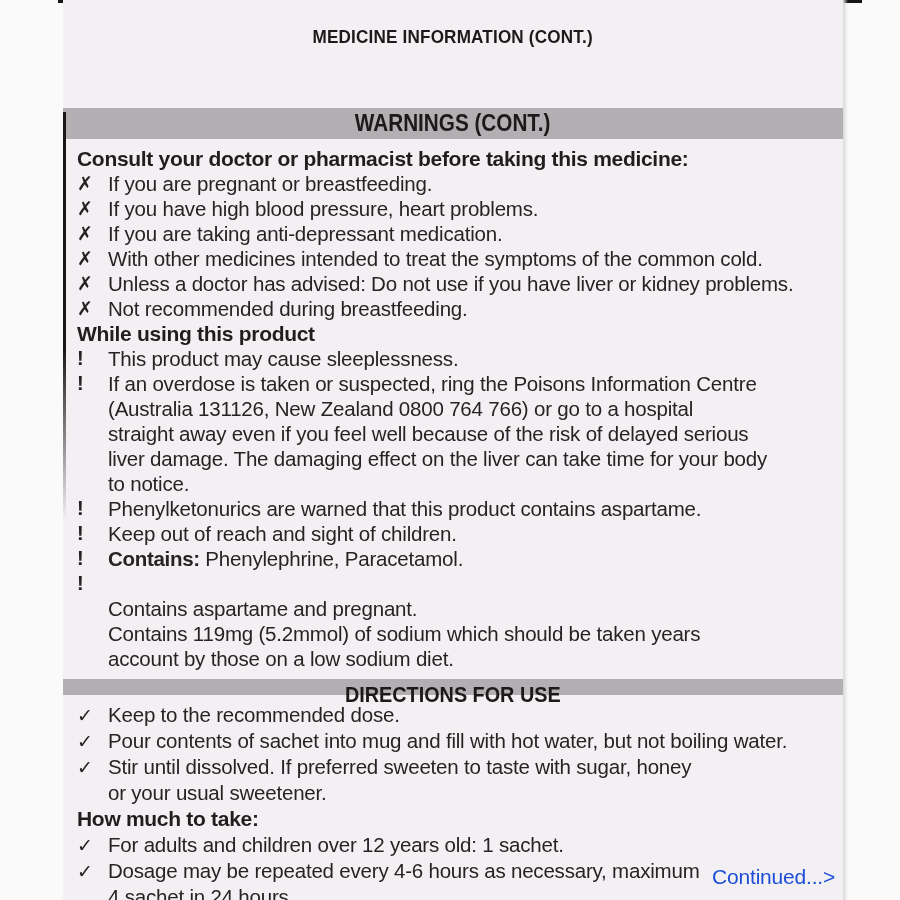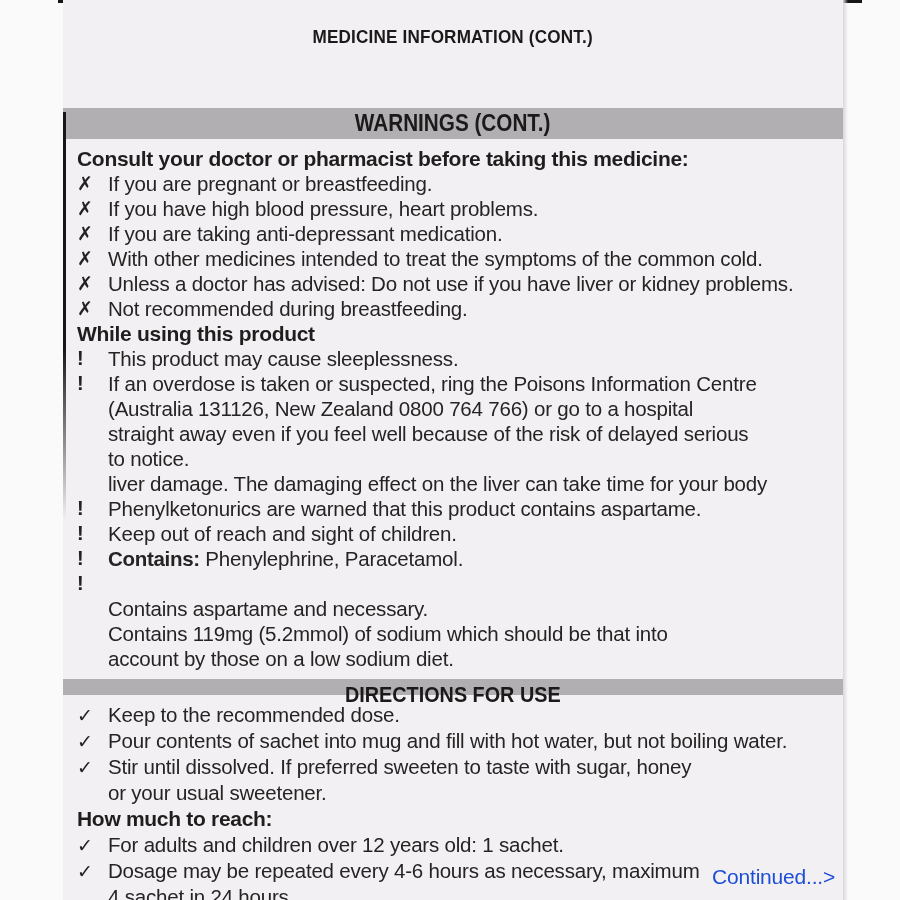--- a/index.html
+++ b/index.html
@@ -103,48 +103,48 @@
     <div class="row">
         <span class="mk"></span>
         <span class="tx">(Australia 131126, New Zealand 0800 764 766) or go to a hospital</span>
       </div>
     <div class="row">
         <span class="mk"></span>
         <span class="tx">straight away even if you feel well because of the risk of delayed serious</span>
       </div>
     <div class="row">
         <span class="mk"></span>
-        <span class="tx">to notice.</span>
+        <span class="tx">liver damage. The damaging effect on the liver can take time for your body</span>
       </div>
     <div class="row">
         <span class="mk"></span>
-        <span class="tx">liver damage. The damaging effect on the liver can take time for your body</span>
+        <span class="tx">to notice.</span>
       </div>
     <div class="row">
         <span class="mk excl">!</span>
         <span class="tx">Phenylketonurics are warned that this product contains aspartame.</span>
       </div>
     <div class="row">
         <span class="mk excl">!</span>
         <span class="tx">Keep out of reach and sight of children.</span>
       </div>
     <div class="row">
         <span class="mk excl">!</span>
         <span class="tx"><b>Contains:</b><span> Phenylephrine, Paracetamol.</span></span>
       </div>
     <div class="row">
         <span class="mk excl">!</span>
       </div>
     <div class="row">
         <span class="mk"></span>
-        <span class="tx">Contains aspartame and necessary.</span>
+        <span class="tx">Contains aspartame and pregnant.</span>
       </div>
     <div class="row">
         <span class="mk"></span>
-        <span class="tx">Contains 119mg (5.2mmol) of sodium which should be that into</span>
+        <span class="tx">Contains 119mg (5.2mmol) of sodium which should be taken years</span>
       </div>
     <div class="row">
         <span class="mk"></span>
         <span class="tx">account by those on a low sodium diet.</span>
       </div>
   </div>
 
   <div class="banner directions">
     <span class="cond">DIRECTIONS FOR USE</span>
   </div>
@@ -160,21 +160,21 @@
       </div>
     <div class="row">
         <span class="mk check">✓</span>
         <span class="tx">Stir until dissolved. If preferred sweeten to taste with sugar, honey</span>
       </div>
     <div class="row">
         <span class="mk"></span>
         <span class="tx">or your usual sweetener.</span>
       </div>
 
-    <div class="heading">How much to reach:</div>
+    <div class="heading">How much to take:</div>
 
     <div class="row">
         <span class="mk check">✓</span>
         <span class="tx">For adults and children over 12 years old: 1 sachet.</span>
       </div>
     <div class="row">
         <span class="mk check">✓</span>
         <span class="tx">Dosage may be repeated every 4-6 hours as necessary, maximum</span>
       </div>
     <div class="row">

